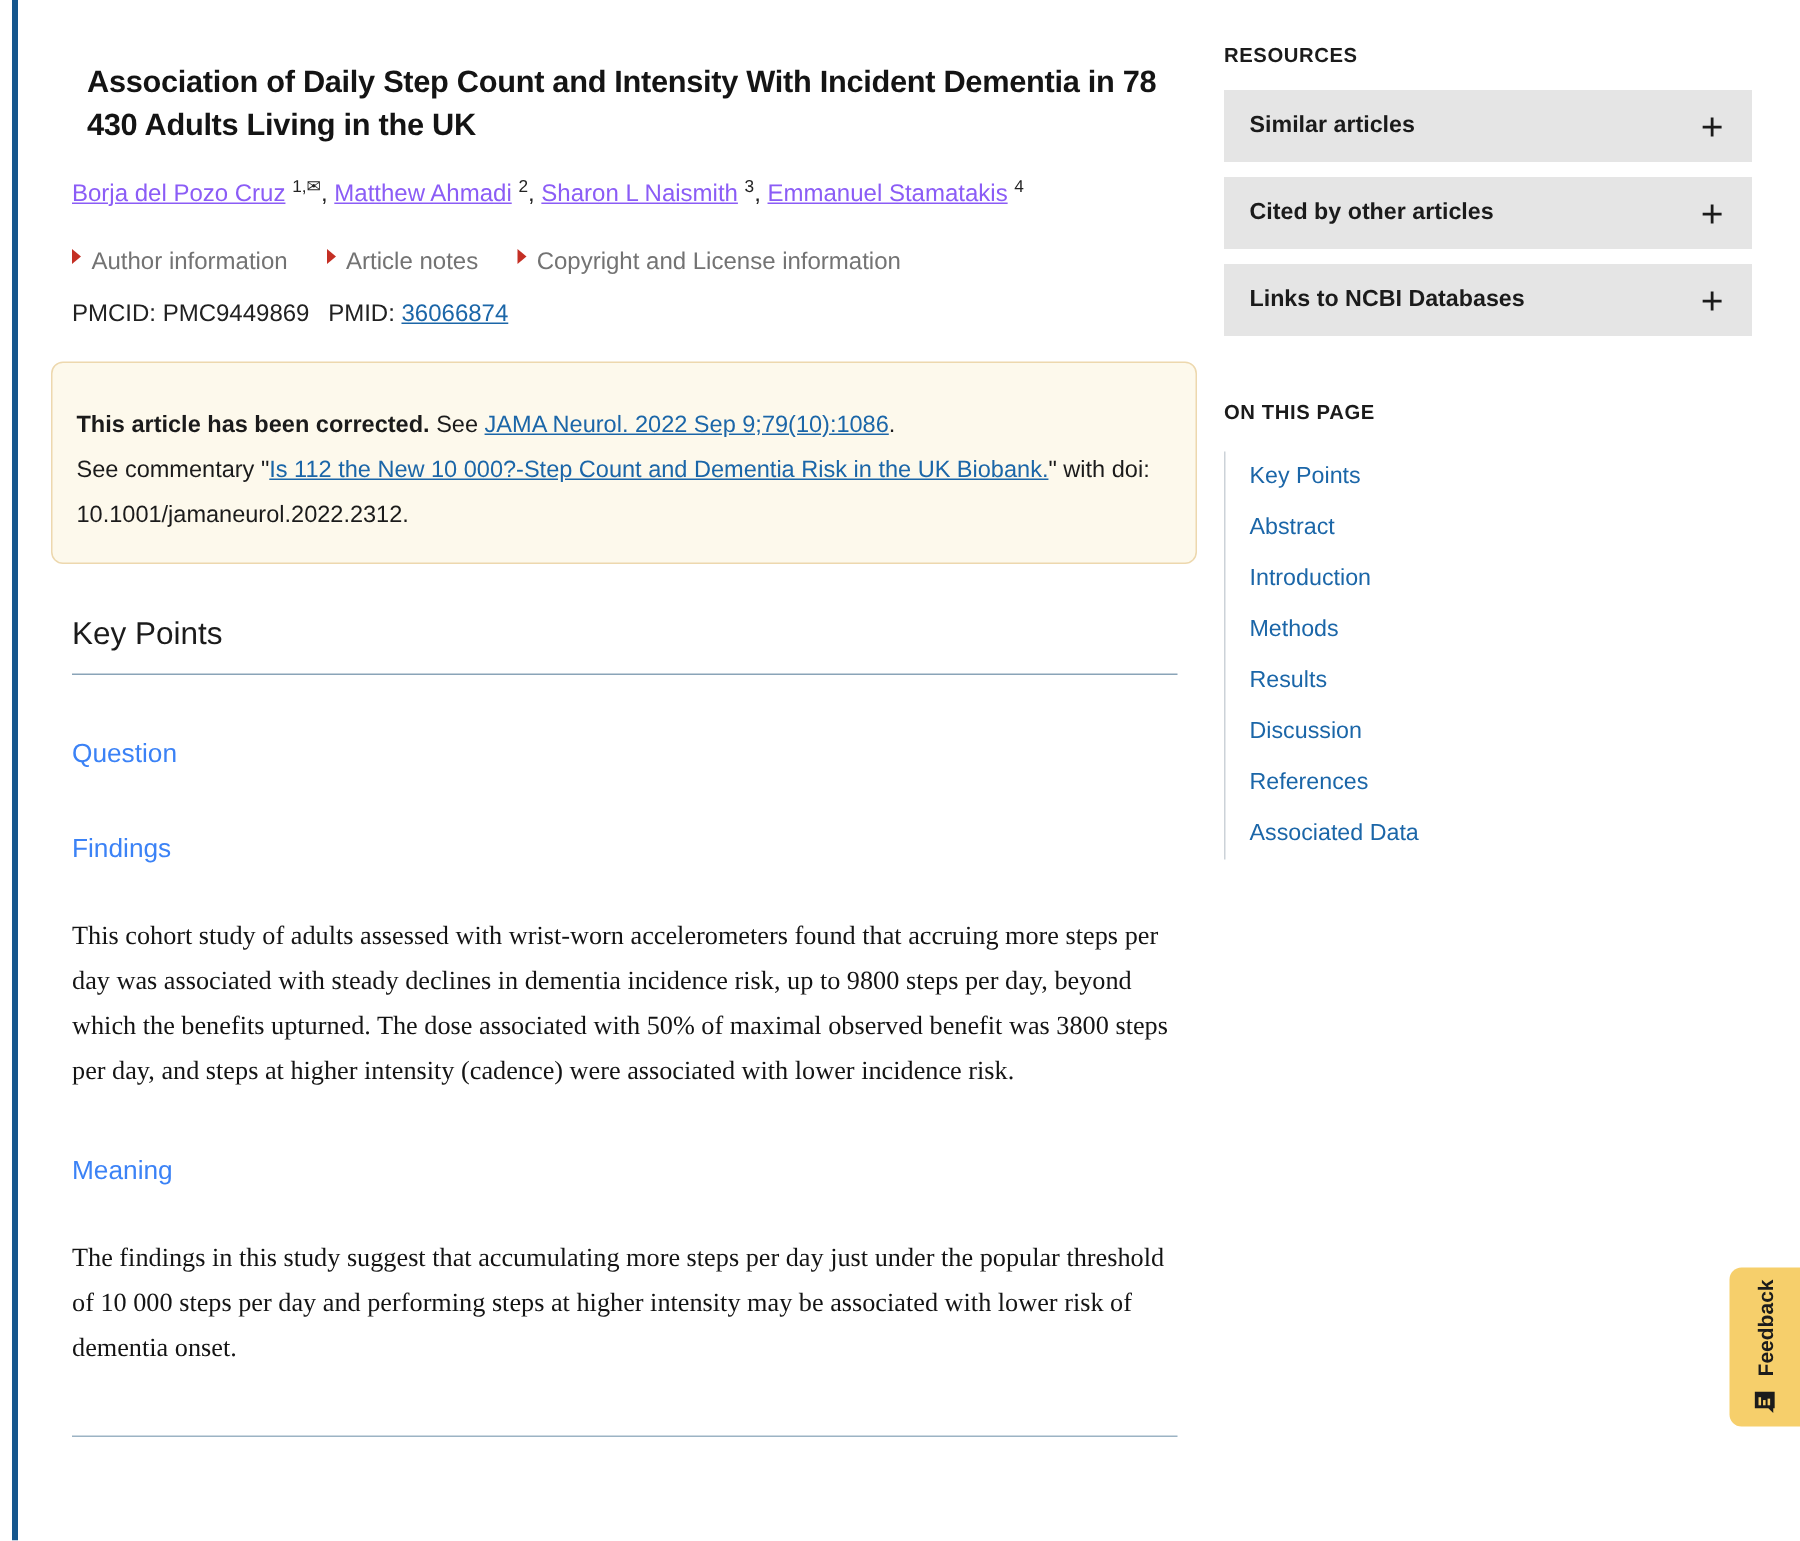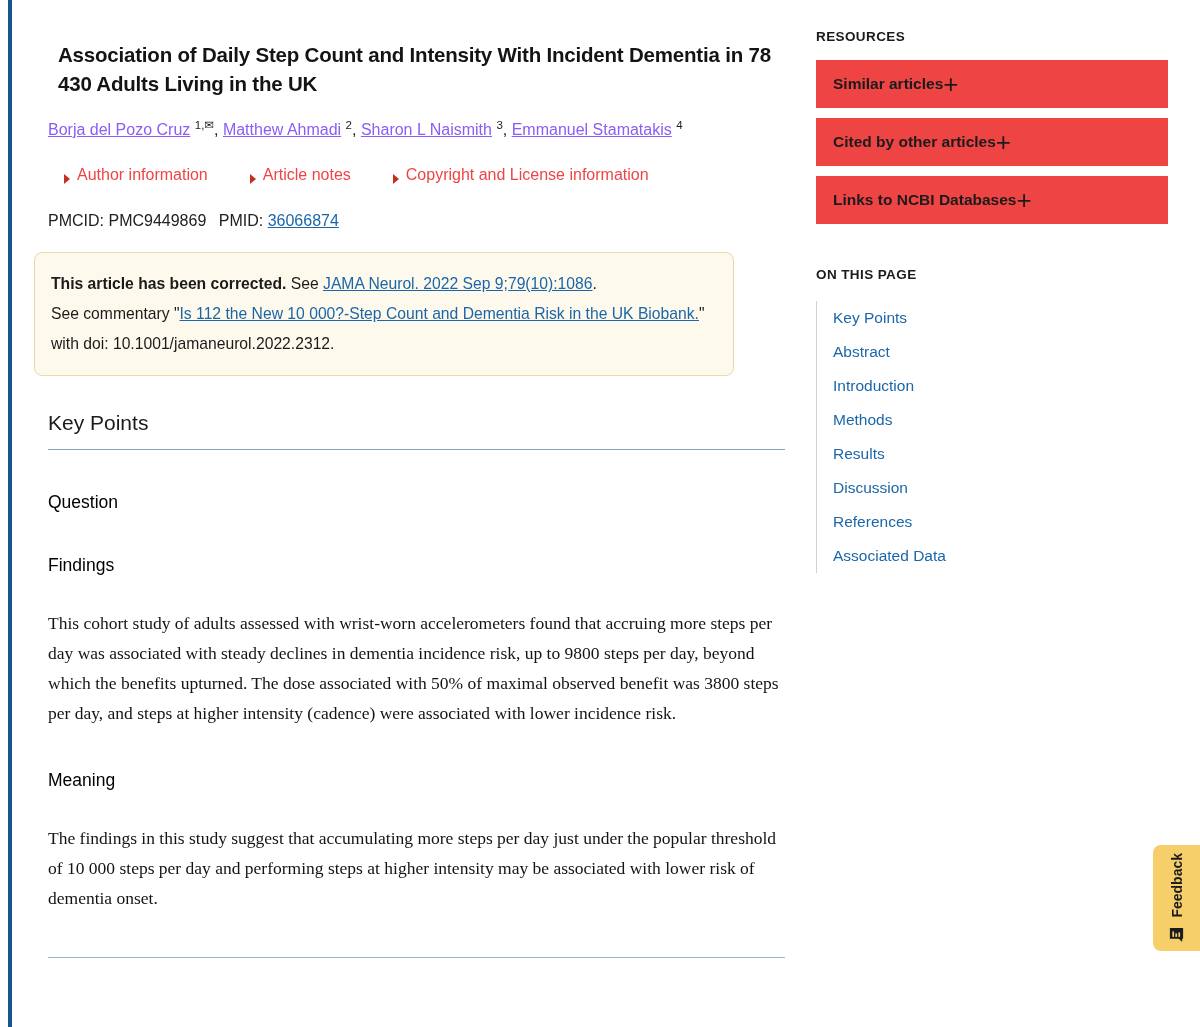--- a/index.html
+++ b/index.html
@@ -18,52 +18,52 @@
     margin: 10px; font-size: 20.5px; line-height: 29px; font-weight: 700;
     color: #141414; letter-spacing: -0.2px;
   }
 
   .authors { margin-top: 23px; font-size: 16px; color: #232323; }
   .authors .author-link { color: #8b5cf6; text-decoration: underline; cursor: pointer; }
   .authors .author:not(:last-child)::after { content: ", "; }
   .authors sup { font-size: 11.5px; line-height: 0; }
 
   .meta-links { margin-top: 27px; display: flex; gap: 26px; font-size: 16px; }
-  .meta-link { color: #ef4444; display: inline-flex; align-items: flex-end; gap: 7px; cursor: pointer; margin-left: 16px; }
+  .meta-link { color: #737373; display: inline-flex; align-items: flex-start; gap: 7px; cursor: pointer; }
   .tri { width: 0; height: 0; border-left: 6px solid #c42f24; border-top: 5px solid transparent; border-bottom: 5px solid transparent; display: inline-block; }
 
-  .ids { margin-top: 28px; font-size: 16px; color: #212121; }
+  .ids { margin-top: 17px; font-size: 16px; color: #212121; }
   .ids .id-group { margin-right: 8px; }
   .ids a { color: #1b66a8; text-decoration: underline; cursor: pointer; }
 
   .correction {
-    margin: 22px 0 0 -14px; width: 700px;
+    margin: 22px 0 0 -14px; width: 764px;
     background: #fdf9ec; border: 1.5px solid #edd8ae; border-radius: 8px;
-    padding: 16px 16px 16px 16px; font-size: 15.7px; line-height: 30px; color: #1b1b1b;
+    padding: 27px 16px 16px 16px; font-size: 15.7px; line-height: 30px; color: #1b1b1b;
   }
   .correction a { color: #1b66a8; text-decoration: underline; cursor: pointer; }
   .correction p { margin: 0; }
 
   h2.kp-heading {
     margin: 35px 0 0; font-size: 21px; font-weight: 400; color: #1b1b1b;
     padding-bottom: 14px; border-bottom: 1px solid #8aa4b8;
   }
-  h3.kp-sub { margin: 42px 0 0; font-size: 17.5px; font-weight: 500; color: #000000; }
+  h3.kp-sub { margin: 42px 0 0; font-size: 17.5px; font-weight: 500; color: #3b82f6; }
   .kp-text {
     margin: 32px 0 0; font-family: "Liberation Serif", serif;
     font-size: 17.5px; line-height: 30px; color: #141414;
   }
   .bottom-rule { margin-top: 44px; border: none; border-top: 1px solid #9cb3c4; height: 0; }
 
   .sidebar { width: 352px; margin-left: 31px; padding-top: 29px; }
   .side-heading { font-size: 13.5px; font-weight: 700; letter-spacing: 0.4px; color: #1b1b1b; }
   .accordion { margin-top: 16px; }
   .acc-item {
-    background: #ef4444; height: 48px; margin-bottom: 10px;
-    display: flex; align-items: center; 
+    background: #e5e5e5; height: 48px; margin-bottom: 10px;
+    display: flex; align-items: center; justify-content: space-between;
     padding: 0 19px 0 17px; cursor: pointer;
   }
   .acc-label { font-weight: 700; font-size: 15.5px; color: #1b1b1b; }
   .plus { font-size: 26px; font-weight: 300; line-height: 1; color: #1b1b1b; }
 
   .otp-heading { margin-top: 43px; }
   .otp-nav { margin-top: 19px; border-left: 1px solid #ccd2d8; padding-left: 16px; }
   .otp-item { display: block; padding: 8px 0; font-size: 15.5px; color: #1b66a8; text-decoration: none; cursor: pointer; }
 
   .feedback {

